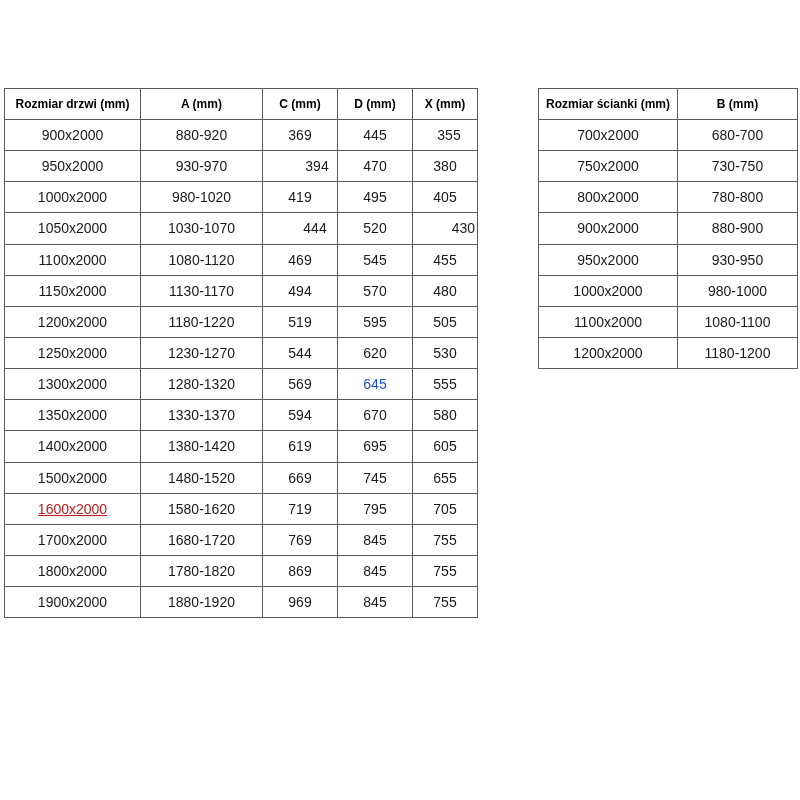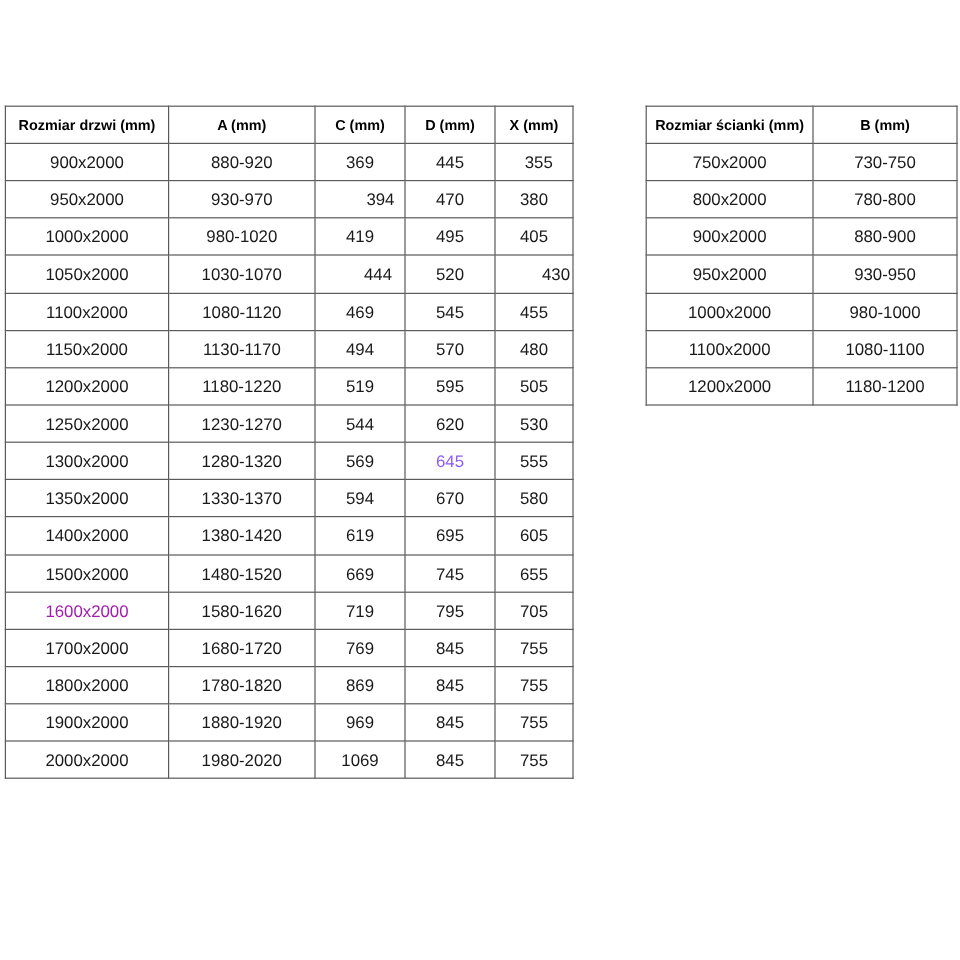--- a/index.html
+++ b/index.html
@@ -142,21 +142,21 @@
           <td style="border-color: rgb(90, 90, 90); color: rgb(26, 26, 26);">1250x2000</td>
           <td style="border-color: rgb(90, 90, 90); color: rgb(26, 26, 26);">1230-1270</td>
           <td style="border-color: rgb(90, 90, 90); color: rgb(26, 26, 26);">544</td>
           <td style="border-color: rgb(90, 90, 90); color: rgb(26, 26, 26);">620</td>
           <td style="border-color: rgb(90, 90, 90); color: rgb(26, 26, 26);">530</td>
         </tr>
         <tr>
           <td style="border-color: rgb(90, 90, 90); color: rgb(26, 26, 26);">1300x2000</td>
           <td style="border-color: rgb(90, 90, 90); color: rgb(26, 26, 26);">1280-1320</td>
           <td style="border-color: rgb(90, 90, 90); color: rgb(26, 26, 26);">569</td>
-          <td style="border-color: rgb(90, 90, 90); color: #8b5cf6;">645</td>
+          <td style="border-color: rgb(90, 90, 90); color: #1d4ed8;">645</td>
           <td style="border-color: rgb(90, 90, 90); color: rgb(26, 26, 26);">555</td>
         </tr>
         <tr>
           <td style="border-color: rgb(90, 90, 90); color: rgb(26, 26, 26);">1350x2000</td>
           <td style="border-color: rgb(90, 90, 90); color: rgb(26, 26, 26);">1330-1370</td>
           <td style="border-color: rgb(90, 90, 90); color: rgb(26, 26, 26);">594</td>
           <td style="border-color: rgb(90, 90, 90); color: rgb(26, 26, 26);">670</td>
           <td style="border-color: rgb(90, 90, 90); color: rgb(26, 26, 26);">580</td>
         </tr>
         <tr>
@@ -167,21 +167,21 @@
           <td style="border-color: rgb(90, 90, 90); color: rgb(26, 26, 26);">605</td>
         </tr>
         <tr>
           <td style="border-color: rgb(90, 90, 90); color: rgb(26, 26, 26);">1500x2000</td>
           <td style="border-color: rgb(90, 90, 90); color: rgb(26, 26, 26);">1480-1520</td>
           <td style="border-color: rgb(90, 90, 90); color: rgb(26, 26, 26);">669</td>
           <td style="border-color: rgb(90, 90, 90); color: rgb(26, 26, 26);">745</td>
           <td style="border-color: rgb(90, 90, 90); color: rgb(26, 26, 26);">655</td>
         </tr>
         <tr>
-          <td style="border-color: rgb(90, 90, 90); color: #a21caf;">1600x2000</td>
+          <td style="border-color: rgb(90, 90, 90); color: #b91c1c; text-decoration: underline;">1600x2000</td>
           <td style="border-color: rgb(90, 90, 90); color: rgb(26, 26, 26);">1580-1620</td>
           <td style="border-color: rgb(90, 90, 90); color: rgb(26, 26, 26);">719</td>
           <td style="border-color: rgb(90, 90, 90); color: rgb(26, 26, 26);">795</td>
           <td style="border-color: rgb(90, 90, 90); color: rgb(26, 26, 26);">705</td>
         </tr>
         <tr>
           <td style="border-color: rgb(90, 90, 90); color: rgb(26, 26, 26);">1700x2000</td>
           <td style="border-color: rgb(90, 90, 90); color: rgb(26, 26, 26);">1680-1720</td>
           <td style="border-color: rgb(90, 90, 90); color: rgb(26, 26, 26);">769</td>
           <td style="border-color: rgb(90, 90, 90); color: rgb(26, 26, 26);">845</td>
@@ -191,45 +191,42 @@
           <td style="border-color: rgb(90, 90, 90); color: rgb(26, 26, 26);">1800x2000</td>
           <td style="border-color: rgb(90, 90, 90); color: rgb(26, 26, 26);">1780-1820</td>
           <td style="border-color: rgb(90, 90, 90); color: rgb(26, 26, 26);">869</td>
           <td style="border-color: rgb(90, 90, 90); color: rgb(26, 26, 26);">845</td>
           <td style="border-color: rgb(90, 90, 90); color: rgb(26, 26, 26);">755</td>
         </tr>
         <tr>
           <td style="border-color: rgb(90, 90, 90); color: rgb(26, 26, 26);">1900x2000</td>
           <td style="border-color: rgb(90, 90, 90); color: rgb(26, 26, 26);">1880-1920</td>
           <td style="border-color: rgb(90, 90, 90); color: rgb(26, 26, 26);">969</td>
-          <td style="border-color: rgb(90, 90, 90); color: rgb(26, 26, 26);">845</td>
-          <td style="border-color: rgb(90, 90, 90); color: rgb(26, 26, 26);">755</td>
-        </tr>
-        <tr>
-          <td style="border-color: rgb(90, 90, 90); color: rgb(26, 26, 26);">2000x2000</td>
-          <td style="border-color: rgb(90, 90, 90); color: rgb(26, 26, 26);">1980-2020</td>
-          <td style="border-color: rgb(90, 90, 90); color: rgb(26, 26, 26);">1069</td>
           <td style="border-color: rgb(90, 90, 90); color: rgb(26, 26, 26);">845</td>
           <td style="border-color: rgb(90, 90, 90); color: rgb(26, 26, 26);">755</td>
         </tr>
       </tbody>
     </table>
   <table id="wall-table" class="spec-table">
       <colgroup>
         <col class="c0">
         <col class="c1">
       </colgroup>
       <thead>
         <tr>
           <th style="border-color: rgb(90, 90, 90); color: rgb(0, 0, 0);">Rozmiar ścianki (mm)</th>
           <th style="border-color: rgb(90, 90, 90); color: rgb(0, 0, 0);">B (mm)</th>
         </tr>
       </thead>
       <tbody>
         <tr>
+          <td style="border-color: rgb(90, 90, 90); color: rgb(26, 26, 26);">700x2000</td>
+          <td style="border-color: rgb(90, 90, 90); color: rgb(26, 26, 26);">680-700</td>
+        </tr>
+        <tr>
           <td style="border-color: rgb(90, 90, 90); color: rgb(26, 26, 26);">750x2000</td>
           <td style="border-color: rgb(90, 90, 90); color: rgb(26, 26, 26);">730-750</td>
         </tr>
         <tr>
           <td style="border-color: rgb(90, 90, 90); color: rgb(26, 26, 26);">800x2000</td>
           <td style="border-color: rgb(90, 90, 90); color: rgb(26, 26, 26);">780-800</td>
         </tr>
         <tr>
           <td style="border-color: rgb(90, 90, 90); color: rgb(26, 26, 26);">900x2000</td>
           <td style="border-color: rgb(90, 90, 90); color: rgb(26, 26, 26);">880-900</td>

